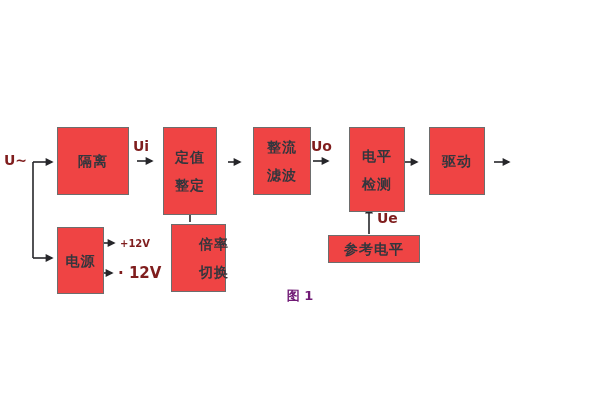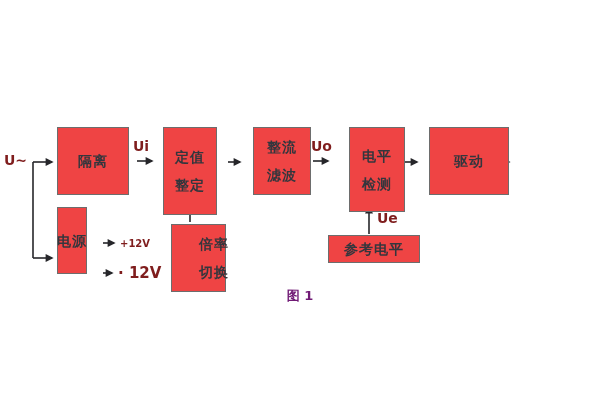--- a/index.html
+++ b/index.html
@@ -100,26 +100,26 @@
   <div class="box" style="left:253px; top:127px; width:58px; height:68px;">
     <span class="line">整流</span>
     <span class="line">滤波</span>
   </div>
 
   <div class="box" style="left:341px; top:127px; width:56px; height:85px;margin-left:8px;">
     <span class="line">电平</span>
     <span class="line">检测</span>
   </div>
 
-  <div class="box" style="left:429px; top:127px; width:80px; height:68px;">
+  <div class="box" style="left:429px; top:127px; width:56px; height:68px;">
     <span class="line">驱动</span>
   </div>
 
 
-  <div class="box" style="left:57px; top:207px; width:30px; height:67px;">
+  <div class="box" style="left:57px; top:227px; width:47px; height:67px;">
     <span class="line">电源</span>
   </div>
 
   <div class="box" style="left:171px; top:224px; width:55px; height:68px;padding-left:31px;">
     <span class="line">倍率</span>
     <span class="line">切换</span>
   </div>
 
   <div class="box" style="left:328px; top:235px; width:92px; height:28px;">
     <span class="line">参考电平</span>

